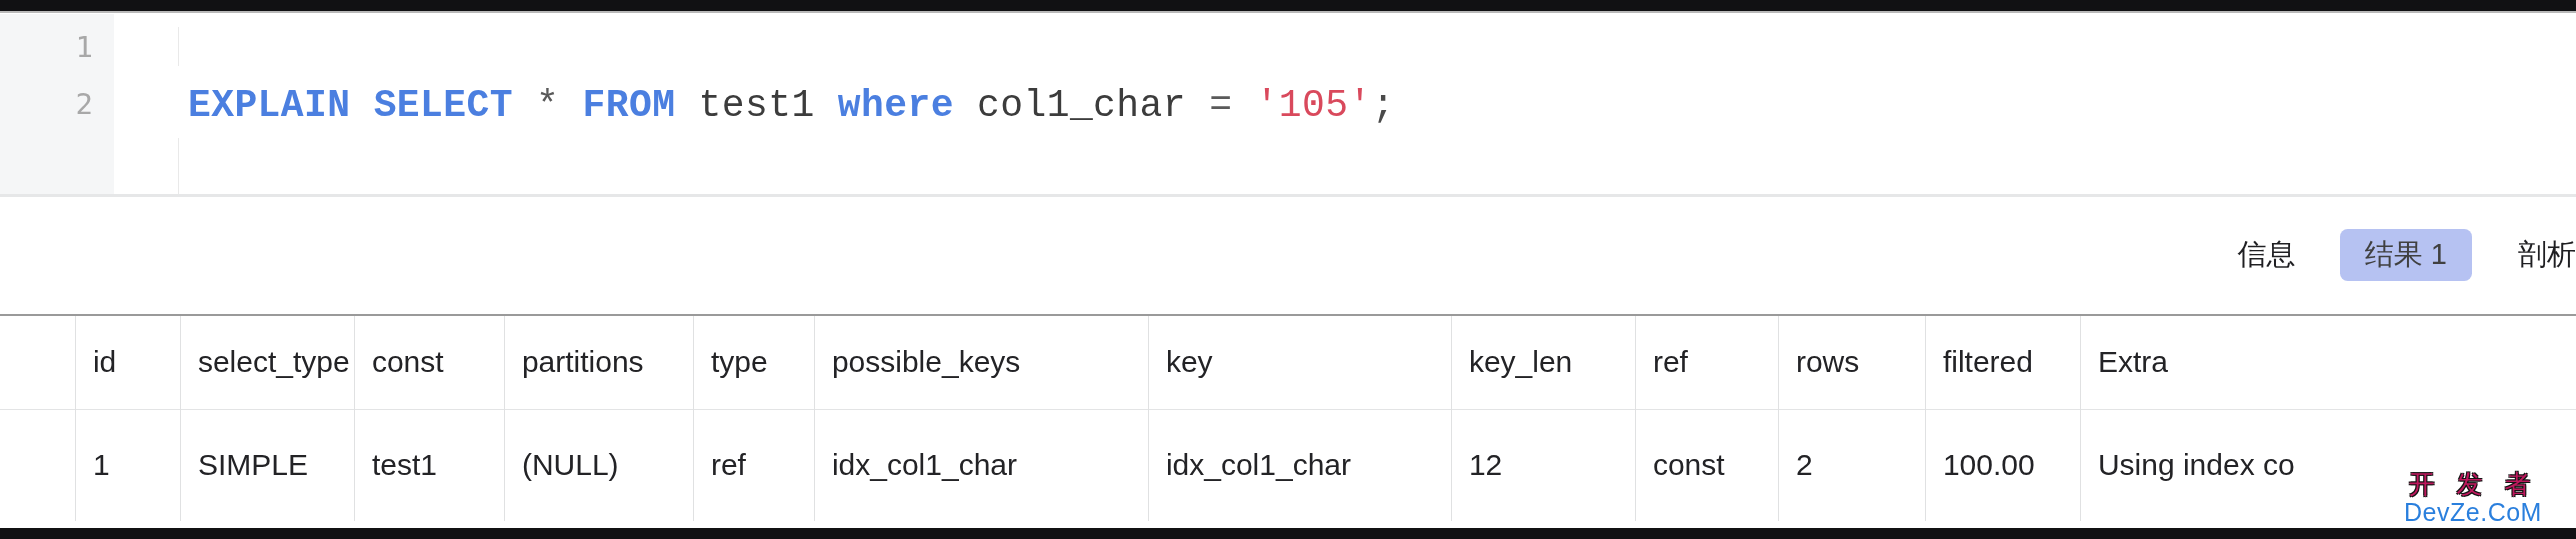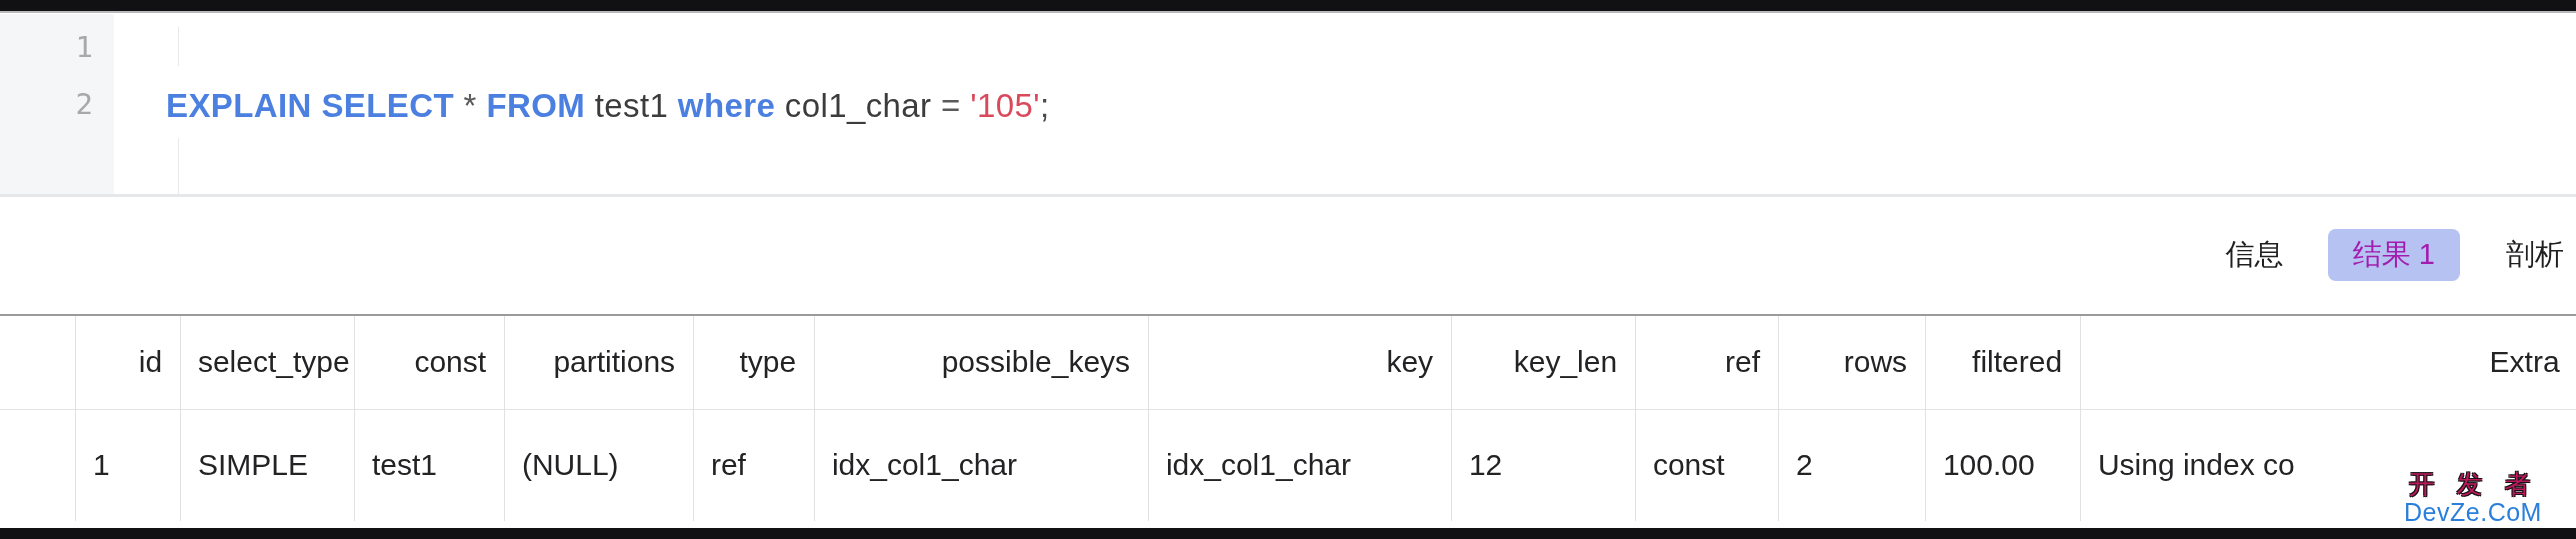--- a/index.html
+++ b/index.html
@@ -70,24 +70,24 @@
   .gutter-line.l2 { top: 76px; }
 
   .code-area {
     position: absolute;
     left: 114px; top: 0;
     right: 0; height: 180px;
     background: #ffffff;
   }
   .code-line {
     position: absolute;
-    left: 52px;
+    left: 74px;
     white-space: pre;
-    font-family: Liberation Sans, sans-serif;
-    font-size: 33px;
+    font-family: Liberation Mono, monospace;
+    font-size: 38px;
     line-height: 33px;
     color: #333333;
     letter-spacing: 0.4px;
   }
   .code-line.row1 { top: 17.4px; }
   .code-line.row2 { top: 75px; }
   .kw      { color: #4b7fe0; font-weight: 700; }
   .ident   { color: #3c3c3c; }
   .op      { color: #5a5a5a; }
   .strlit  { color: #d9495c; }
@@ -135,26 +135,26 @@
     padding: 0 21px;
     margin: 0 11.6px;
     font-size: 29px;
     color: #1f1f22;
     border-radius: 7.7px;
     white-space: nowrap;
     font-family: "Liberation Sans", "DejaVu Sans", sans-serif;
   }
   .tab.active {
     background: #b6c2f2;
-    color: #a21caf;
+    color: #404040;
     margin-right: 13.5px;
     padding: 0 25px;
   }
   .tab.clipped {
-    padding-right: 12px;
+    padding-right: 0;
     margin-right: 0;
     overflow: hidden;
     text-align: center;
   }
 
   
   .grid {
     position: absolute;
     left: 0; top: 314px;
     width: 2576px;
@@ -174,21 +174,21 @@
     font-weight: 400;
     font-size: 30px;
     color: #232326;
     padding: 0 17.4px;
     box-sizing: border-box;
     white-space: nowrap;
     overflow: hidden;
     text-align: left;
     vertical-align: middle;
   }
-  table.result thead th { height: 93px; text-align: right; }
+  table.result thead th { height: 93px; }
   table.result tbody td { height: 112px; }
   table.result thead tr { border-bottom: 1.9px solid #e3e4e5; }
 
   
   table.result th.sep,
   table.result td.sep {
     border-left: 1.9px solid #e0e1e2;
   }
   .num { text-align: right; }
   .nullval { color: #b7b8ba; }

